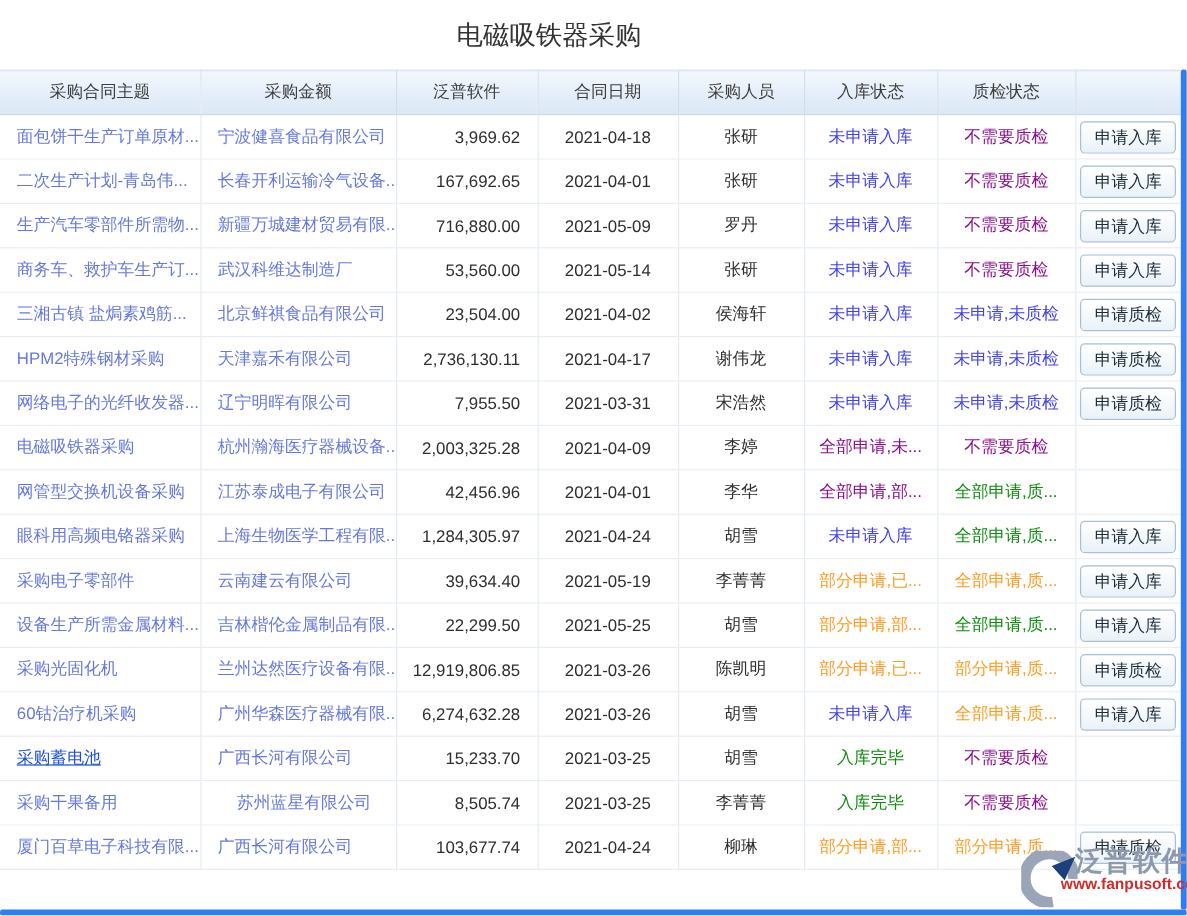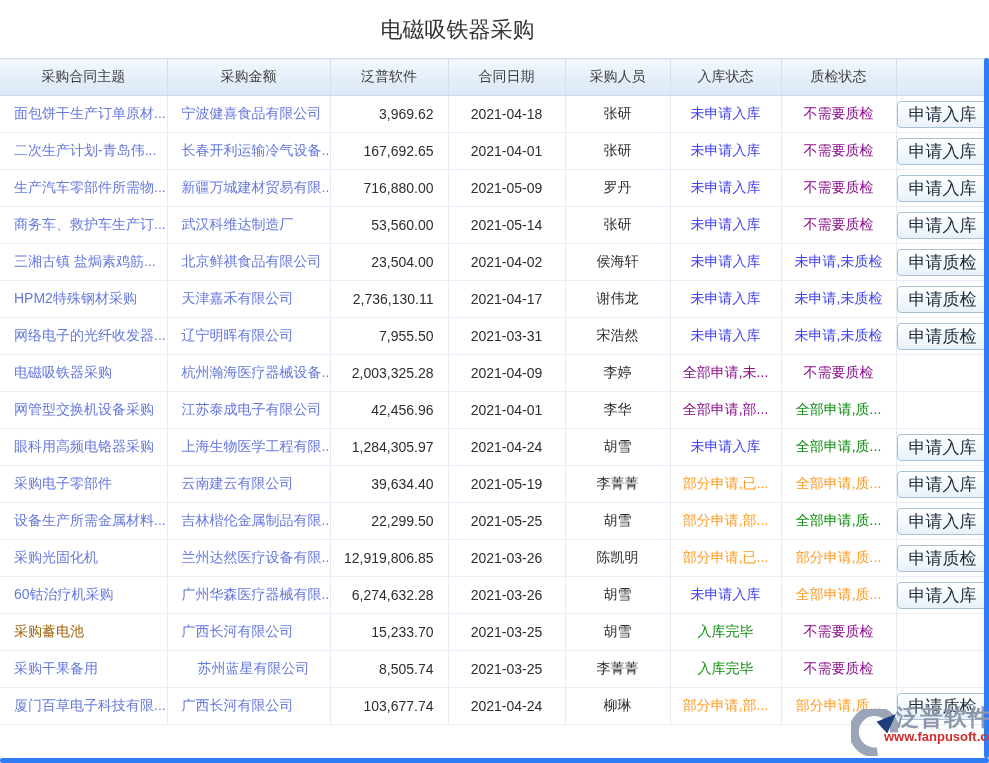--- a/index.html
+++ b/index.html
@@ -24,21 +24,21 @@
     height:37px; border-bottom:1px solid #e9eef6; border-right:1px solid #e4ebf4;
     font-size:14px; color:#2e2e2e; text-align:center; padding:0;
     white-space:nowrap; overflow:hidden;
   }
   tbody td:last-child { border-right:none; }
   td.c-subject, td.c-supplier { text-align:left; padding-left:14px; }
   td.c-amount { text-align:right; padding-right:14px; }
   a.cell-link { text-decoration:none; cursor:pointer; }
   .status { font-size:14px; }
   .action-btn {
-    font-family:inherit; font-size:17px; color:#1c2b3a; cursor:pointer;
+    font-family:inherit; font-size:14px; color:#1c2b3a; cursor:pointer;
     background:linear-gradient(180deg,#ffffff 0%,#f3f8fc 55%,#e9f1f9 100%);
     border:1px solid #a9bfd4; border-radius:4px; padding:4px 11px; line-height:17px;
   }
   .vscrollbar {
     position:absolute; right:0; top:58px; width:5px; height:700px;
     border-radius:2px;
   }
   .hscrollbar {
     position:absolute; left:0; top:758px; width:989px; height:5px;
     border-radius:2px;
@@ -216,21 +216,21 @@
           <td class="c-subject"><a class="cell-link" style="color: rgb(102, 120, 222);">60钴治疗机采购</a></td>
           <td class="c-supplier"><a class="cell-link" style="color: rgb(102, 120, 222);">广州华森医疗器械有限...</a></td>
           <td class="c-amount">6,274,632.28</td>
           <td>2021-03-26</td>
           <td>胡雪</td>
           <td><span class="status" style="color: rgb(65, 65, 240);">未申请入库</span></td>
           <td><span class="status" style="color: rgb(255, 155, 33);">全部申请,质...</span></td>
           <td><button class="action-btn">申请入库</button></td>
         </tr>
         <tr>
-          <td class="c-subject"><a class="cell-link" style="color: #a16207;">采购蓄电池</a></td>
+          <td class="c-subject"><a class="cell-link" style="color: #1d4ed8; text-decoration: underline;">采购蓄电池</a></td>
           <td class="c-supplier"><a class="cell-link" style="color: rgb(102, 120, 222);">广西长河有限公司</a></td>
           <td class="c-amount">15,233.70</td>
           <td>2021-03-25</td>
           <td>胡雪</td>
           <td><span class="status" style="color: rgb(13, 140, 13);">入库完毕</span></td>
           <td><span class="status" style="color: rgb(139, 13, 139);">不需要质检</span></td>
           <td></td>
         </tr>
         <tr>
           <td class="c-subject"><a class="cell-link" style="color: rgb(102, 120, 222);">采购干果备用</a></td>

